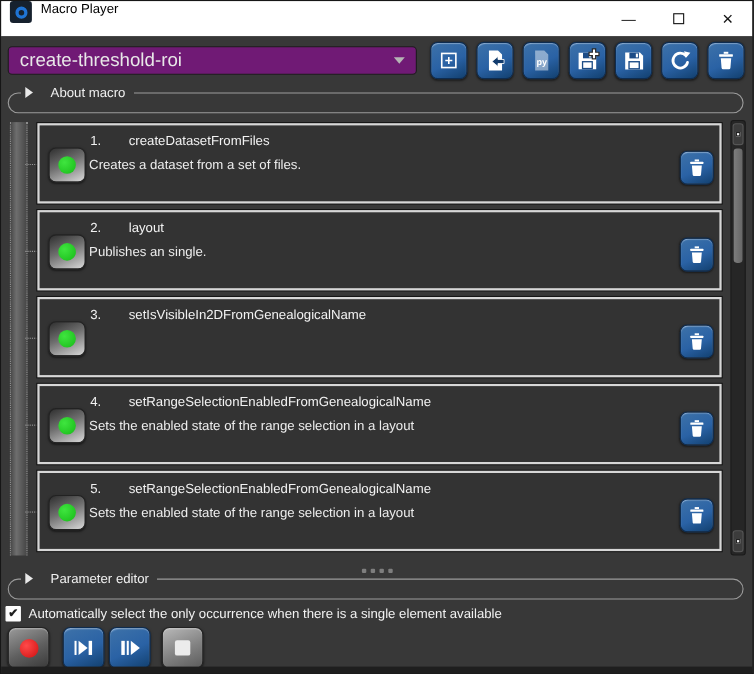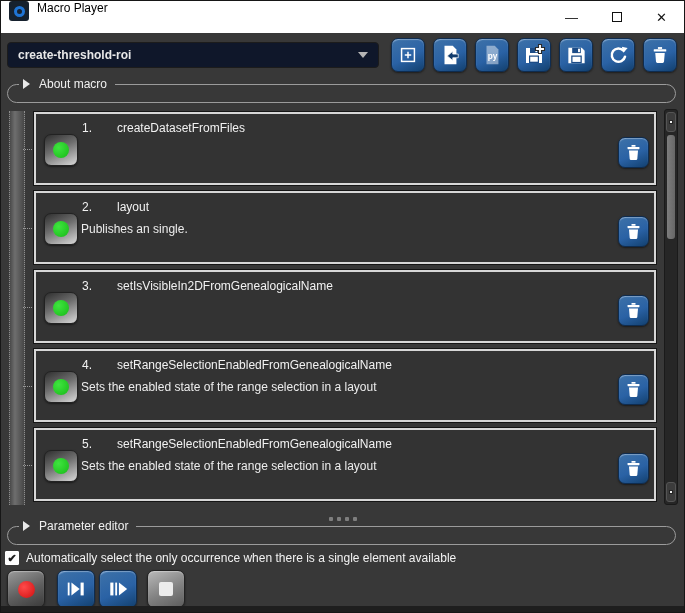--- a/index.html
+++ b/index.html
@@ -17,38 +17,38 @@
   .tb-spacer { flex:1; }
   .winctl { width:45px; height:32px; display:flex; align-items:center; justify-content:center;
             color:#111; font-size:13px; cursor:default; }
   .maxbox { width:10px; height:10px; border:1px solid #111; }
 
   
   .main { position:absolute; top:32px; left:0; right:0; height:575px; background:#383838; }
   .bottom-strip { position:absolute; left:0; right:0; bottom:0; height:6px; background:#1e1e1e; }
 
   
-  .combo { position:absolute; top:9px; left:6px; width:372px; height:26px; background:#0f172a;
+  .combo { position:absolute; top:9px; left:6px; width:372px; height:26px; background:#701a75;
            border:1px solid #1c1c1c; border-radius:4px; display:flex; align-items:center;
-           padding:0 10px; color:#e8e8e8; font-size:12px;font-weight:bold; }
+           padding:0 10px; color:#e8e8e8; font-size:17px; }
   .combo-arrow { margin-left:auto; width:0; height:0; border-left:5px solid transparent;
                  border-right:5px solid transparent; border-top:6px solid #b5b5b5; }
 
   
   .btn-blue { background:linear-gradient(155deg,#7fa9da 0%,#3a6fa8 10%,#2a62a5 55%,#12406f 100%);
               border:1px solid #0e2c50; border-radius:7px;
               box-shadow:inset 0 1px 1px rgba(255,255,255,.35), 0 1px 2px rgba(0,0,0,.5);
               display:flex; align-items:center; justify-content:center; }
   .top-toolbar { position:absolute; top:5px; left:390px; display:flex; gap:8px; }
   .top-toolbar .btn-blue { width:34px; height:34px; }
 
   
   fieldset.group { position:absolute; left:6px; right:8px; border:1px solid #9b9b9b;
                    border-radius:10px; margin:0; padding:0; height:26px; }
-  fieldset.group legend { display:flex; align-items:center; gap:9px; margin-left:11px;
+  fieldset.group legend { display:flex; align-items:center; gap:16px; margin-left:11px;
                           padding:0 8px 0 4px; font-size:12px; color:#f0f0f0; }
   .tri-right { width:0; height:0; border-top:5px solid transparent; border-bottom:5px solid transparent;
                border-left:7px solid #e9e9e9; }
   #about-group { top:44px; }
   #param-group { top:486px; }
 
   
   .list-region { position:absolute; top:76px; left:0; right:0; height:398px; }
   .left-strip { position:absolute; left:8px; top:2px; bottom:2px; width:16px;
                 background:linear-gradient(to right,#4a4a4a,#6e6e6e 35%,#474747);
@@ -196,20 +196,21 @@
       <div class="connector" style="top:119px"></div>
       <div class="connector" style="top:198px"></div>
       <div class="connector" style="top:277px"></div>
       <div class="connector" style="top:356px"></div>
 
       <div class="step" style="top:3px">
         <div class="step-dot-btn">
             <div class="green-dot"></div>
           </div>
         <div class="step-titleline"><span class="step-index">1.</span><span>createDatasetFromFiles</span></div>
+        <div class="step-desc">Creates a dataset from a set of files.</div>
         <div class="step-trash btn-blue">
           <svg width="19" height="19" viewBox="0 0 24 24">
             <rect x="9.5" y="2.5" width="5" height="2.2" fill="#fff"></rect>
               <rect x="4.5" y="5.2" width="15" height="2.6" rx="0.6" fill="#fff"></rect>
               <path d="M6.3 9.5h11.4l-0.9 10.6a1.6 1.6 0 0 1-1.6 1.4H8.8a1.6 1.6 0 0 1-1.6-1.4z" fill="#fff"></path>
           </svg>
         </div>
       </div>
 
       <div class="step" style="top:82px">

